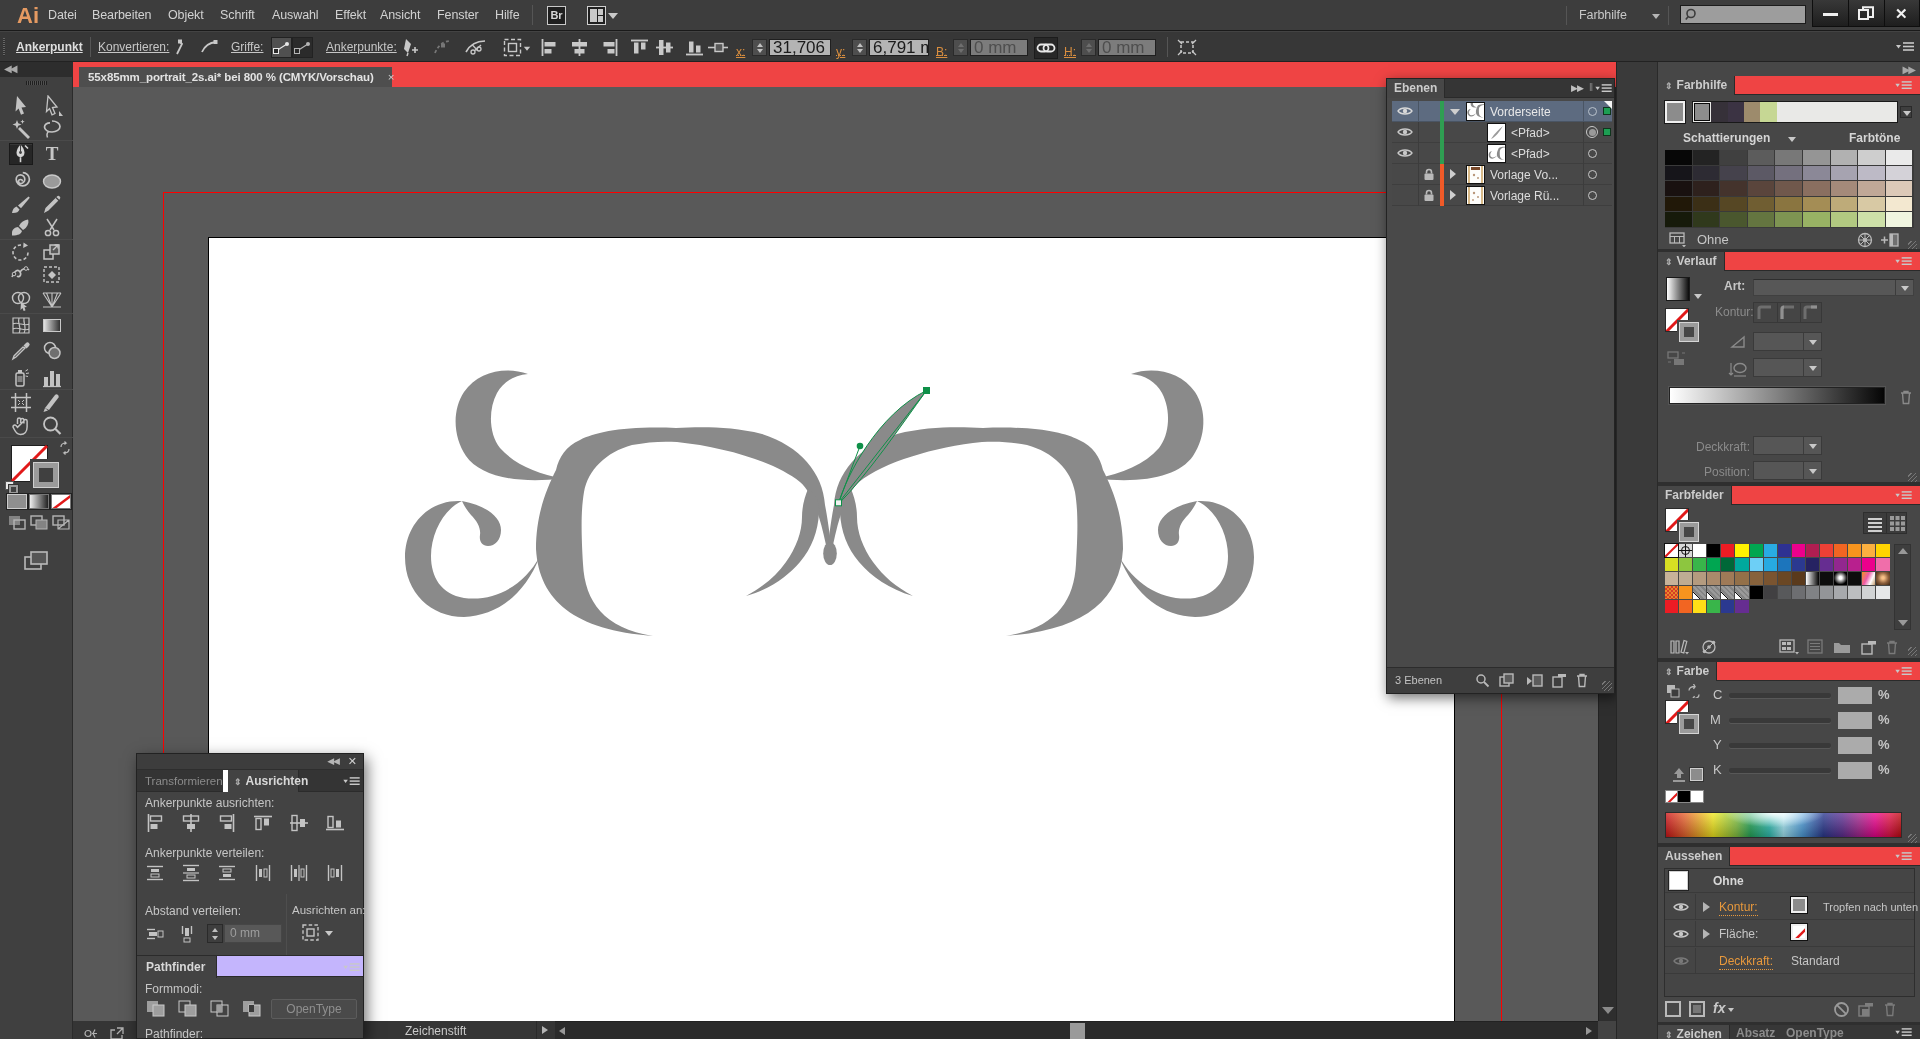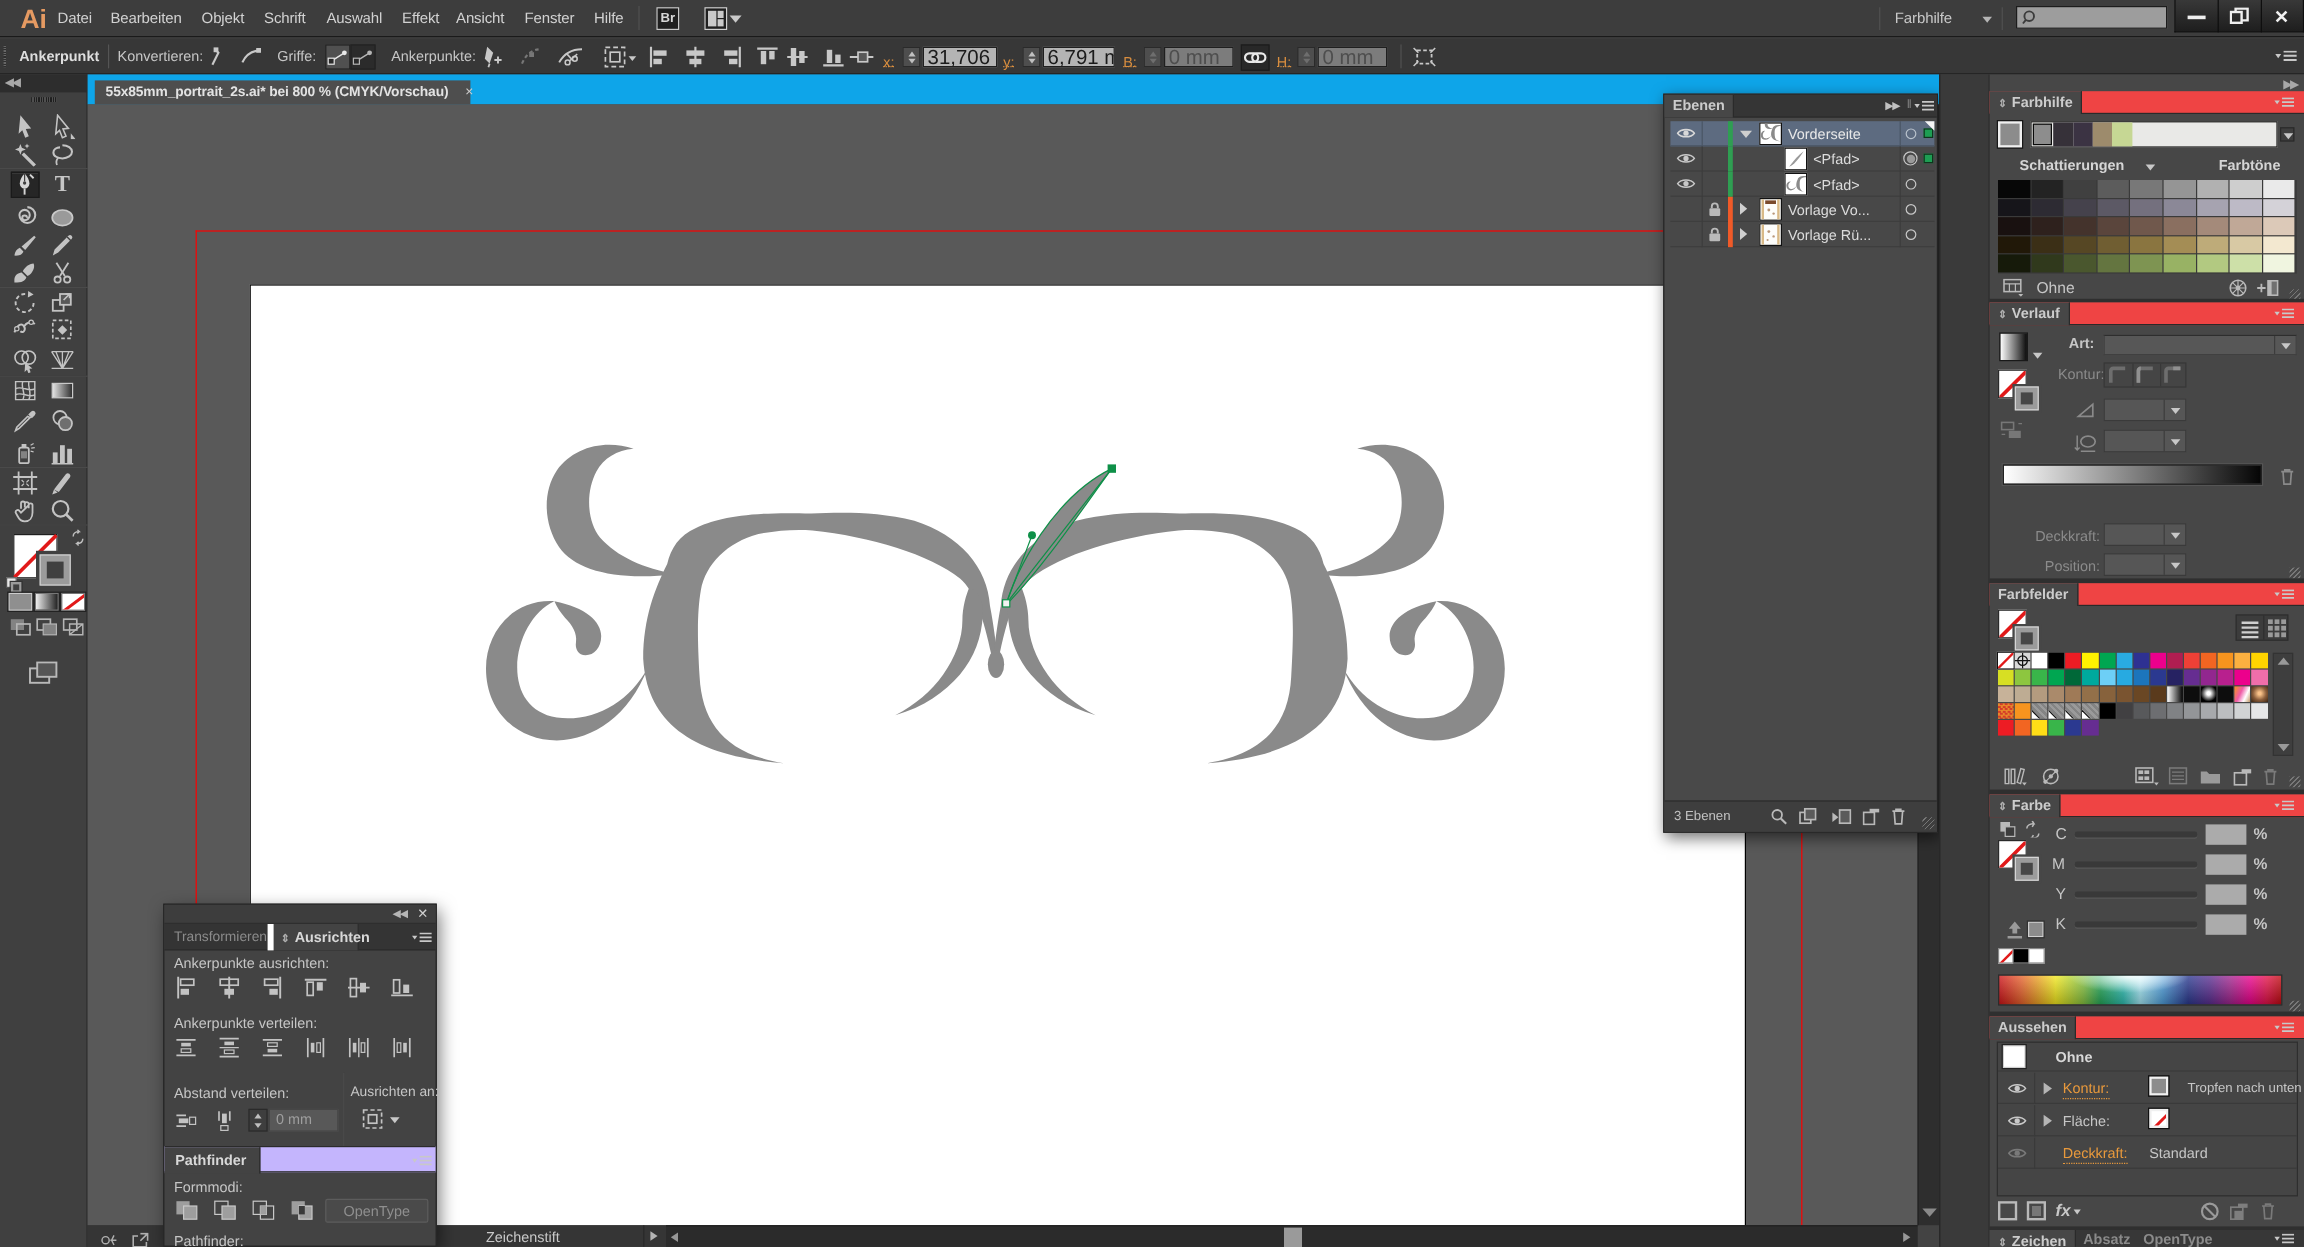--- a/index.html
+++ b/index.html
@@ -1,33 +1,33 @@
 <!DOCTYPE html>
 <html><head><meta charset="utf-8">
 <style>
 *{margin:0;padding:0;box-sizing:border-box;}
 html,body{width:1920px;height:1039px;overflow:hidden;background:#434343;font-family:"Liberation Sans",sans-serif;-webkit-font-smoothing:antialiased;}
 .abs{position:absolute;}
 #titlebar{position:absolute;left:0;top:0;width:1920px;height:31px;background:#3d3d3d;border-bottom:1px solid #1a1a1a;}
 #ailogo{position:absolute;left:17px;top:3px;font-size:22px;font-weight:bold;color:#e59a62;letter-spacing:0px;}
 .menu{position:absolute;top:0;height:30px;line-height:30px;color:#d2d2d2;font-size:12.5px;letter-spacing:-0.1px;}
 #optbar{position:absolute;left:0;top:32px;width:1920px;height:30px;background:#373737;border-bottom:1px solid #222;}
-.olabel{position:absolute;top:0;height:30px;line-height:30px;color:#c6c6c6;font-size:12px;}
+.olabel{position:absolute;top:0;height:30px;line-height:30px;color:#c6c6c6;font-size:12px;text-decoration:underline;}
 .orangel{color:#d98e3f;border-bottom:1px dotted #d98e3f;height:19px!important;line-height:30px;}
 .osep{position:absolute;top:5px;width:1px;height:20px;background:#303030;border-right:1px solid #555;}
 .field{position:absolute;top:7px;height:17px;background:#b4b4b4;border:1px solid #1f1f1f;color:#1b1b1b;font-size:17px;line-height:15px;padding-left:3px;white-space:nowrap;overflow:hidden;}
 .fielddis{background:#7c7c7c;color:#4e4e4e;}
 .spin{position:absolute;top:7px;width:15px;height:17px;background:#4e4e4e;border:1px solid #2a2a2a;}
 .spin:before{content:"";position:absolute;left:3.5px;top:2.5px;border-left:3.5px solid transparent;border-right:3.5px solid transparent;border-bottom:4.5px solid #c0c0c0;}
 .spin:after{content:"";position:absolute;left:3.5px;bottom:2.5px;border-left:3.5px solid transparent;border-right:3.5px solid transparent;border-top:4.5px solid #c0c0c0;}
 .spindis:before{border-bottom-color:#6e6e6e;}
 .spindis:after{border-top-color:#6e6e6e;}
 #toolcol{position:absolute;left:0;top:62px;width:73px;height:977px;background:#404040;border-right:1px solid #2b2b2b;}
 #toolhdr{position:absolute;left:0;top:0;width:73px;height:15px;background:#2d2d2d;color:#9a9a9a;}
-#tabbar{position:absolute;left:73px;top:62px;width:1543px;height:25px;background:#0ea5e9;}
+#tabbar{position:absolute;left:73px;top:62px;width:1543px;height:25px;background:#ef4444;}
 #doctab{position:absolute;left:6px;top:5px;width:313px;height:20px;background:#4e4e4e;color:#e3e3e3;font-size:11.5px;font-weight:bold;line-height:20px;padding-left:9px;white-space:nowrap;letter-spacing:-0.1px;}
 #canvas{position:absolute;left:73px;top:87px;width:1525px;height:934px;background:#595959;overflow:hidden;}
 #artboard{position:absolute;left:135px;top:150px;width:1247px;height:900px;background:#fff;border:1px solid #000;}
 .redline{position:absolute;background:#fe0000;}
 #vscroll{position:absolute;left:1598px;top:87px;width:18px;height:934px;background:#2e2e2e;border-left:1px solid #222;}
 #statusbar{position:absolute;left:73px;top:1021px;width:1525px;height:18px;background:#353535;color:#c6c6c6;font-size:12px;}
 #dockstrip{position:absolute;left:1616px;top:62px;width:41px;height:977px;background:#3a3a3a;border-left:1px solid #262626;}
 #dock{position:absolute;left:1657px;top:62px;width:263px;height:977px;background:#474747;border-left:1px solid #2a2a2a;}
 .panelhdr{position:absolute;left:0;width:263px;height:19px;background:#ef4444;border-bottom:1px solid #2a2a2a;}
 .ptab{position:absolute;top:0;height:19px;background:#474747;color:#cccccc;font-size:12px;font-weight:bold;line-height:19px;padding:0 7px;border-right:1px solid #2a2a2a;}

